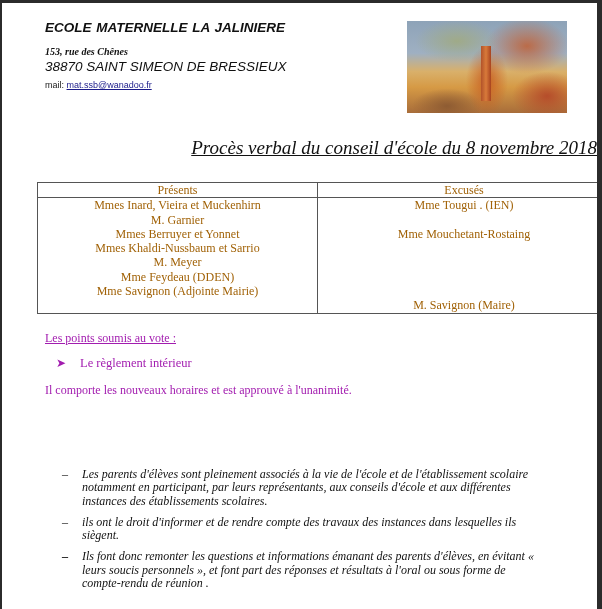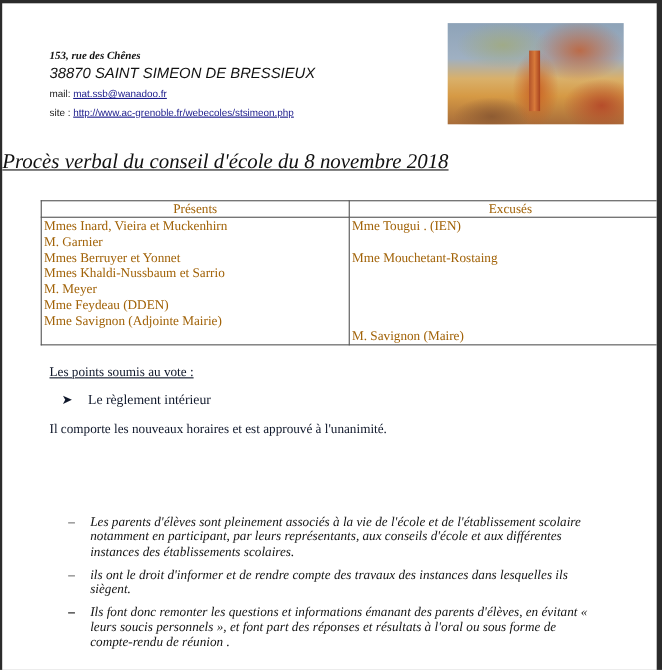--- a/index.html
+++ b/index.html
@@ -40,37 +40,37 @@
       radial-gradient(ellipse 50px 35px at 140px 75px, rgba(180,70,40,0.9), rgba(180,70,40,0) 70%),
       radial-gradient(ellipse 50px 25px at 40px 85px, rgba(140,90,50,0.95), rgba(140,90,50,0) 70%),
       linear-gradient(180deg, #8ea3b8 0%, #9fb0c2 35%, #d9b06a 55%, #d69a45 72%, #a86d3a 100%);
   }
   .trunk {
     position: absolute; left: 74px; top: 25px; width: 10px; height: 55px;
     background: linear-gradient(90deg, #b2532a, #d87a3a, #a8431f);
   }
 
   .title {
-    left: 0; width: 595px; top: 134px; text-align: left;
+    left: 0; width: 595px; top: 134px; text-align: right;
     font-family: "Liberation Serif", serif; font-style: italic; font-size: 19px;
     text-decoration: underline; color: #111;
   }
 
   table.attendance {
     position: absolute; left: 35px; top: 179px; width: 574px;
     border-collapse: collapse; font-family: "Liberation Serif", serif; font-size: 12px; color: #a16207;
   }
   table.attendance th, table.attendance td {
-    border: 1px solid #555; padding: 0 2px; vertical-align: top; line-height: 14.3px;
+    border: 1px solid #555; padding: 0 2px; vertical-align: top; line-height: 14.3px; text-align: center;
   }
   table.attendance th { font-weight: normal; text-align: center; height: 13px; }
   table.attendance td.col-present { width: 275px; }
   .cell-line { display: block; height: 14.3px; white-space: nowrap; }
 
-  .body-text { font-family: "Liberation Serif", serif; font-size: 12px; color: #0f172a; }
+  .body-text { font-family: "Liberation Serif", serif; font-size: 12px; color: #a21caf; }
   .u { text-decoration: underline; }
   .sec-vote { left: 43px; top: 328px; }
   .bullet-1 { left: 54px; top: 353px; }
   .bullet-2 { left: 54px; top: 436px; }
   .bullet-arrow { display: inline-block; width: 24px; font-size: 12px; }
   .bullet-title { font-weight: normal; font-size: 12.5px; margin-top: 48px; }
   .vote-desc { left: 43px; top: 380px; }
   .sec-info { left: 43px; top: 407px; }
 
   .dash-list {
@@ -79,28 +79,26 @@
     line-height: 13.3px;
   }
   .dash-item { position: relative; padding-left: 20px; margin-bottom: 8px; }
   .dash-item .dash { position: absolute; left: 0; top: 0; font-style: normal; }
 </style>
 </head>
 <body>
 
 <div class="page">
 
+  <div class="abs school-name">ECOLE MATERNELLE   LA JALINIERE</div>
   <div class="abs street">153, rue des Chênes</div>
   <div class="abs city">38870  SAINT SIMEON DE BRESSIEUX</div>
 
   <div class="abs contact mail">
     <span>mail: </span><a>mat.ssb@wanadoo.fr</a>
-  </div>
-  <div class="abs contact site">
-    <span>site : </span><a>http://www.ac-grenoble.fr/webecoles/stsimeon.php</a>
   </div>
 
   <div class="abs painting">
     <div class="trunk"></div>
   </div>
 
   <div class="abs title">Procès verbal du conseil d'école du 8 novembre 2018</div>
 
   <table class="attendance">
     <thead>

